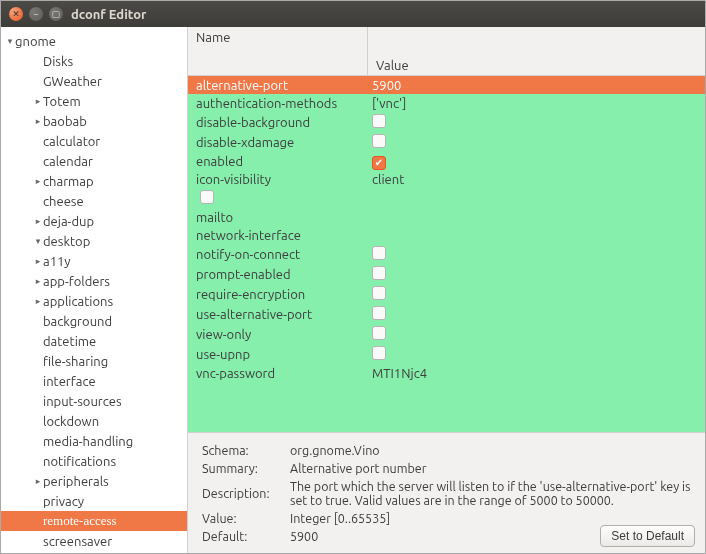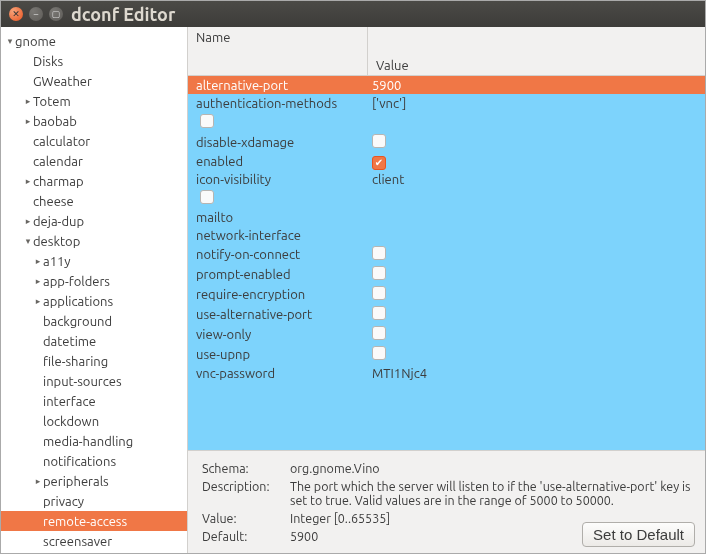--- a/index.html
+++ b/index.html
@@ -23,21 +23,21 @@
     gap: 8px;
   }
   .window-controls { display: flex; gap: 6px; align-items: center; }
   .wc {
     width: 14px; height: 14px; border-radius: 50%;
     display: inline-flex; align-items: center; justify-content: center;
     font-size: 9px; color: #333;
   }
   .wc.close { background: radial-gradient(circle at 30% 30%, #f7a37a, #e95420); }
   .wc.min, .wc.max { background: radial-gradient(circle at 30% 30%, #7a7874, #5d5b57); color:#ddd; }
-  .title-text { color: #ddd8cf; font-weight: bold; font-size: 18px; }
+  .title-text { color: #ddd8cf; font-weight: bold; font-size: 13px; }
 
   .main { display: flex; height: calc(554px - 26px); }
 
   
   .sidebar {
     width: 187px;
     background: #fff;
     border-right: 1px solid #d2d0cd;
     overflow-y: auto;
     padding: 4px 0;
@@ -48,41 +48,41 @@
     display: flex; align-items: center;
     padding: 1px 4px 1px 0;
     line-height: 18px;
     cursor: pointer;
     white-space: nowrap;
   }
   .tree-item .tri {
     width: 10px; display: inline-block; text-align: center;
     color: #696763; font-size: 9px;
   }
-  .tree-item.selected { background: #f07746; color: #fff; }
+  .tree-item.selected { background: #f07746; color: #fff; font-family: Liberation Serif, serif; }
   .tree-item.selected .tri { color: #fff; }
   .depth-0 { padding-left: 4px; }
-  .depth-1 { padding-left: 22px; }
+  .depth-1 { padding-left: 32px; }
   .depth-2 { padding-left: 32px; }
 
   
   .content { flex: 1; display: flex; flex-direction: column; background:#fff; }
 
   .list-header {
     display: flex;
     background: #f2f1f0;
     border-bottom: 1px solid #d2d0cd;
     font-size: 13px;
     color: #3c3c3c;
   }
   .list-header .col { padding: 3px 8px; }
   .col-name { width: 180px; border-right: 1px solid #d2d0cd; }
   .col-value { flex: 1; margin-top: 28px; }
 
-  .list { flex: 1; overflow-y: auto; background:#7dd3fc; }
+  .list { flex: 1; overflow-y: auto; background:#86efac; }
   .row {
     display: flex; align-items: center;
     padding: 0 8px;
     line-height: 18px;
     font-size: 13px;
   }
   .row .rname { width: 172px; }
   .row .rvalue { flex: 1; padding-left: 4px; }
   .row.selected { background: #f07746; color: #fff; }
   .row.bold .rname { font-weight: normal; }
@@ -97,28 +97,28 @@
 
   
   .details {
     border-top: 1px solid #d2d0cd;
     background: #f2f1f0;
     padding: 10px 14px 8px 14px;
     font-size: 12.5px;
     color: #3c3c3c;
     position: relative;
   }
-  .drow { display: flex; margin-bottom: 4px; align-items: flex-start; }
+  .drow { display: flex; margin-bottom: 4px; align-items: center; }
   .dlabel { width: 88px; color: #3c3c3c; }
   .dval { flex: 1; }
   .set-default {
     position: absolute; right: 10px; bottom: 8px;
     background: linear-gradient(#fdfdfc, #eceae7);
     border: 1px solid #b0aeaa; border-radius: 4px;
-    padding: 3px 10px; font-size: 15px; color:#3c3c3c;
+    padding: 3px 10px; font-size: 12px; color:#3c3c3c;
     cursor: pointer;
   }
 
   
   .sidebar::-webkit-scrollbar, .list::-webkit-scrollbar { width: 10px; }
   .sidebar::-webkit-scrollbar-thumb, .list::-webkit-scrollbar-thumb {
     background: #d0cecb; border-radius: 5px;
   }
 </style>
 </head>
@@ -198,25 +198,25 @@
       <div class="tree-item depth-2">
         <span class="tri"></span>
         <span>datetime</span>
       </div>
       <div class="tree-item depth-2">
         <span class="tri"></span>
         <span>file-sharing</span>
       </div>
       <div class="tree-item depth-2">
         <span class="tri"></span>
+        <span>interface</span>
+      </div>
+      <div class="tree-item depth-2">
+        <span class="tri"></span>
         <span>input-sources</span>
-      </div>
-      <div class="tree-item depth-2">
-        <span class="tri"></span>
-        <span>interface</span>
       </div>
       <div class="tree-item depth-2">
         <span class="tri"></span>
         <span>lockdown</span>
       </div>
       <div class="tree-item depth-2">
         <span class="tri"></span>
         <span>media-handling</span>
       </div>
       <div class="tree-item depth-2">
@@ -253,20 +253,21 @@
     <div class="list" id="settings-list">
         <div class="row selected">
           <div class="rname">alternative-port</div>
           <div class="rvalue">5900</div>
         </div>
         <div class="row bold">
           <div class="rname">authentication-methods</div>
           <div class="rvalue">['vnc']</div>
         </div>
         <div class="row">
+          <div class="rname">disable-background</div>
           <div class="rvalue"><span class="cb"></span></div>
         </div>
         <div class="row">
           <div class="rname">disable-xdamage</div>
           <div class="rvalue"><span class="cb"></span></div>
         </div>
         <div class="row bold">
           <div class="rname">enabled</div>
           <div class="rvalue"><span class="cb checked">✔</span></div>
         </div>
@@ -312,20 +313,24 @@
         <div class="row bold">
           <div class="rname">vnc-password</div>
           <div class="rvalue">MTI1Njc4</div>
         </div>
       </div>
 
     <div class="details">
       <div class="drow">
         <div class="dlabel">Schema:</div>
         <div class="dval">org.gnome.Vino</div>
+      </div>
+      <div class="drow">
+        <div class="dlabel">Summary:</div>
+        <div class="dval">Alternative port number</div>
       </div>
       <div class="drow">
         <div class="dlabel">Description:</div>
         <div class="dval">The port which the server will listen to if the 'use-alternative-port' key is set to true. Valid values are in the range of 5000 to 50000.</div>
       </div>
       <div class="drow">
         <div class="dlabel">Value:</div>
         <div class="dval">Integer [0..65535]</div>
       </div>
       <div class="drow">

